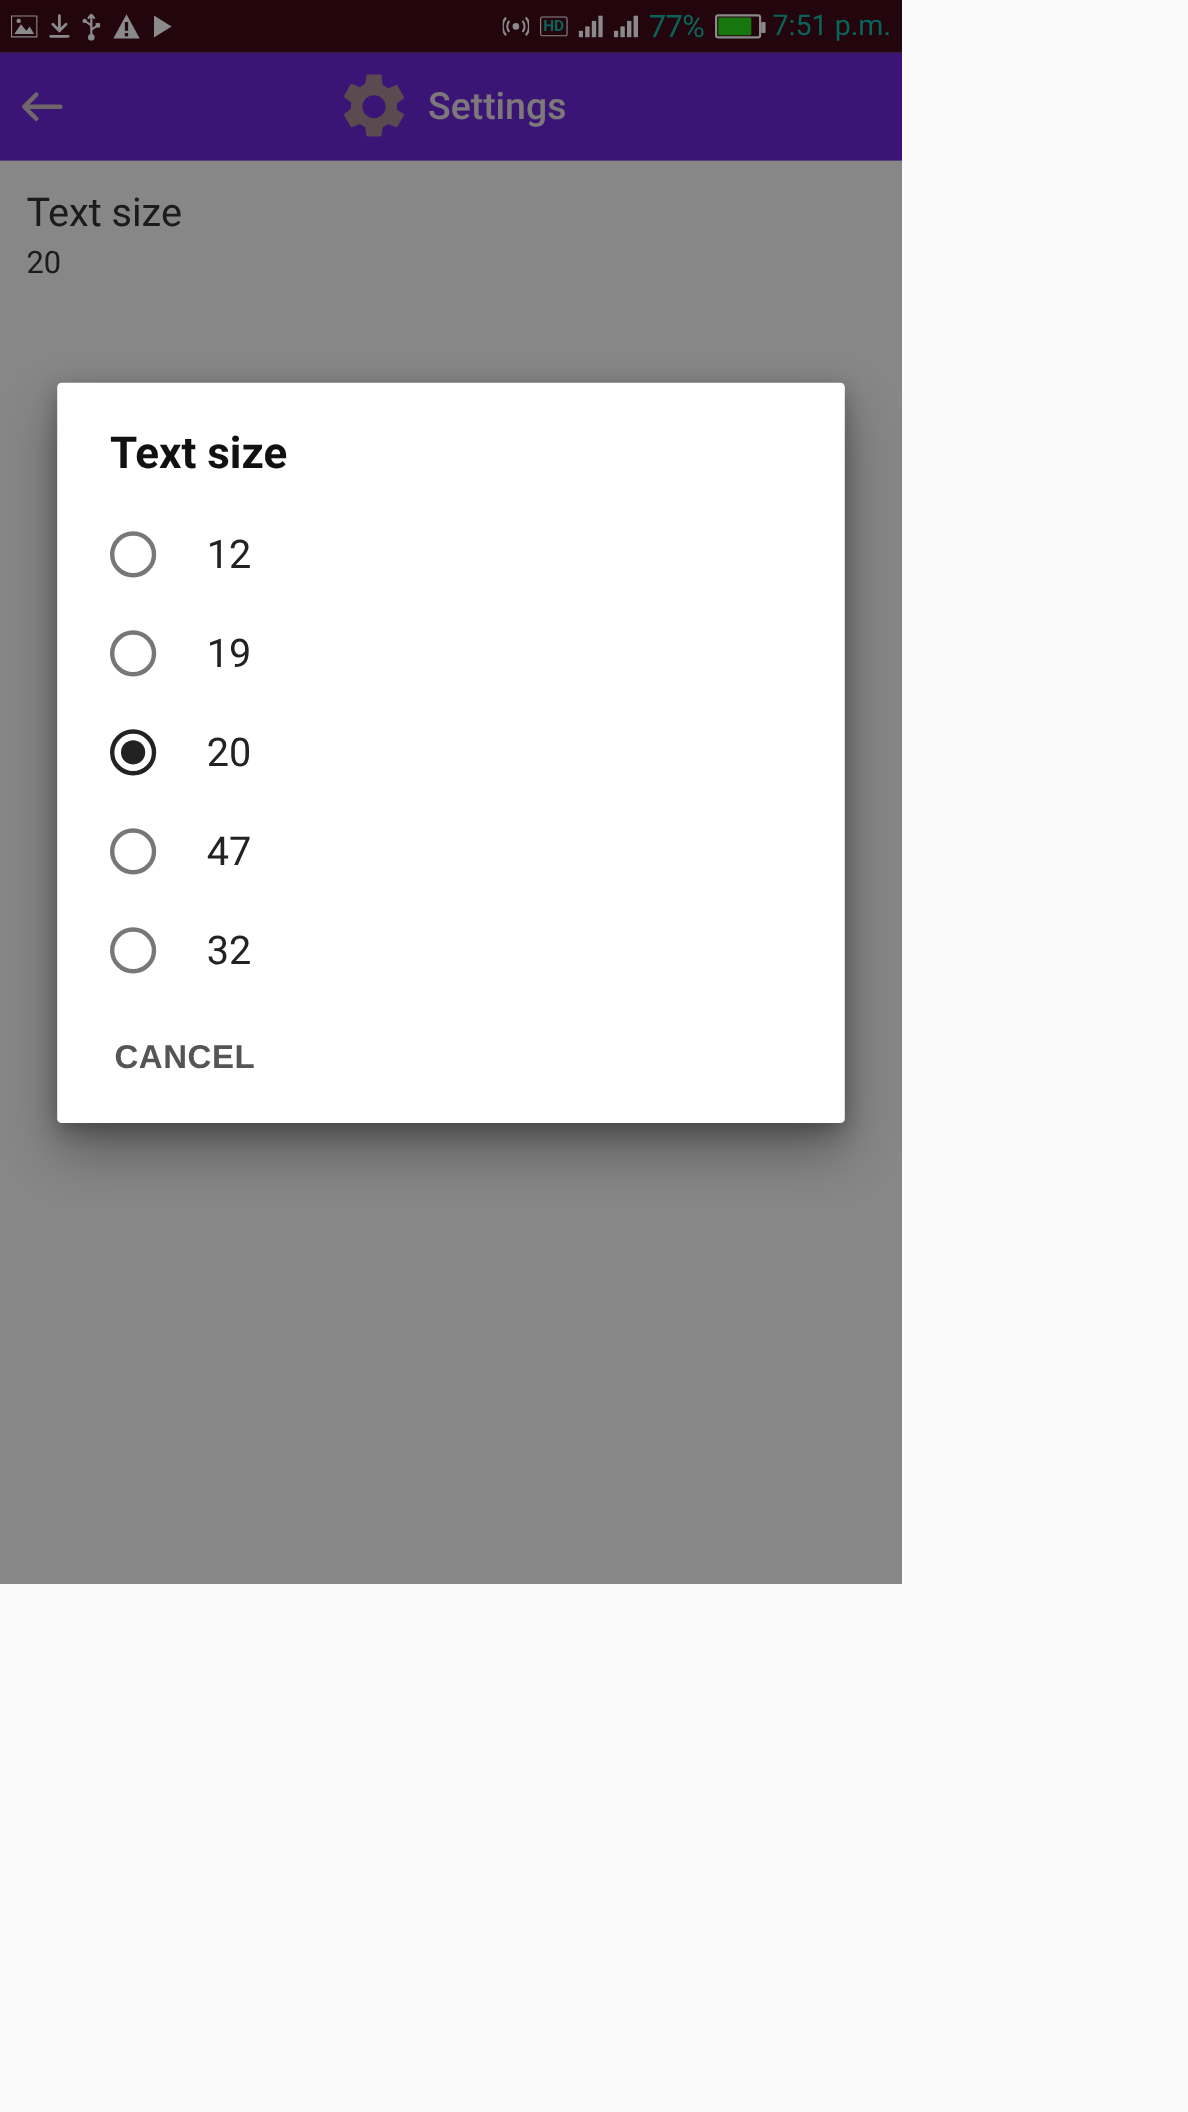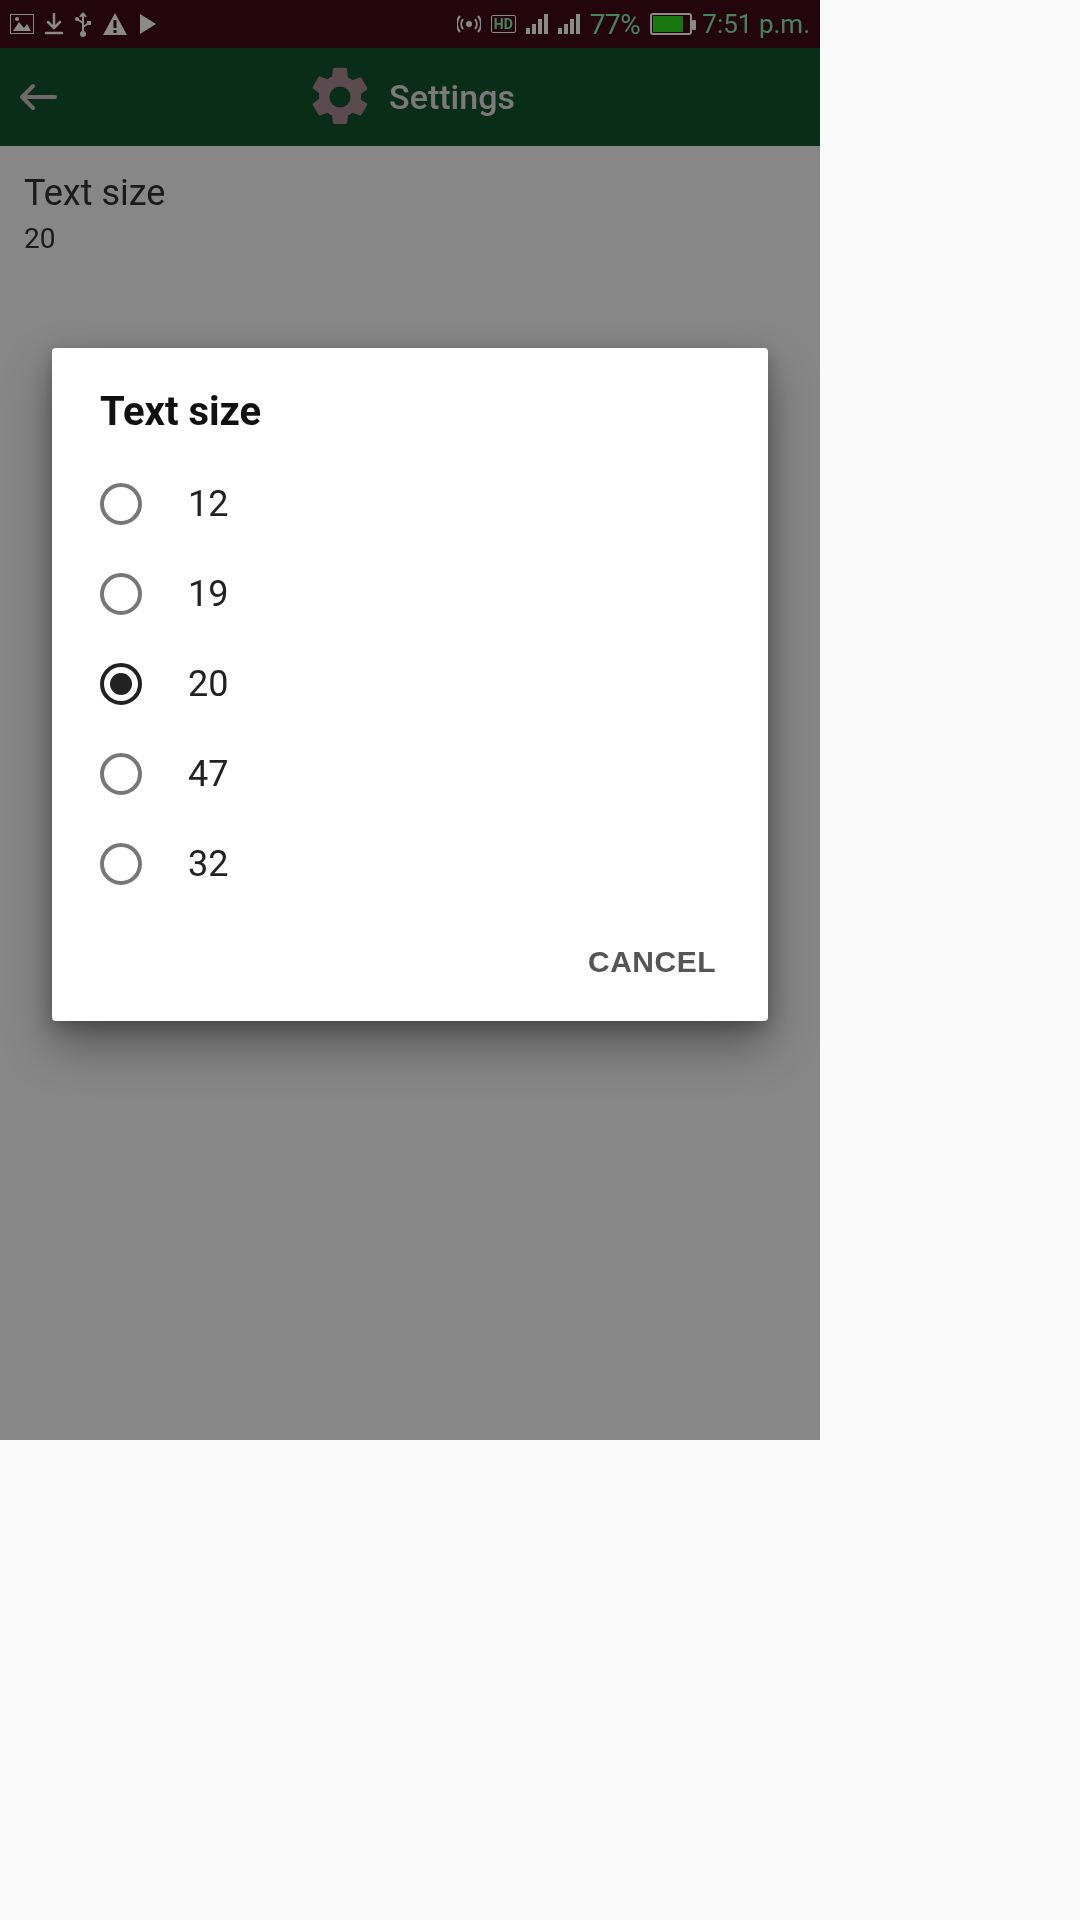--- a/index.html
+++ b/index.html
@@ -17,21 +17,21 @@
     position: absolute;
     inset: 0;
     display: flex;
     flex-direction: column;
     background: #fafafa;
   }
 
   .status-bar {
     height: 48px;
     background: #3f0a18;
-    color: #86efac;
+    color: #14b8a6;
     display: flex;
     align-items: center;
     justify-content: space-between;
     padding: 0 10px;
     font-size: 22px;
   }
   .status-left, .status-right {
     display: flex;
     align-items: center;
     gap: 10px;
@@ -57,21 +57,21 @@
   .battery-fill {
     position: absolute;
     left: 1px; top: 1px; bottom: 1px;
     width: 78%;
     background: #2cdc1b;
     border-radius: 1px;
   }
 
   .app-bar {
     height: 98px;
-    background: #14532d;
+    background: #6d28d9;
     display: flex;
     align-items: center;
     position: relative;
     color: #fff;
   }
   .back-arrow {
     position: absolute;
     left: 18px;
     top: 50%;
     transform: translateY(-50%);
@@ -158,21 +158,21 @@
     border-radius: 50%;
     transform: translate(-50%, -50%);
   }
   .option-label {
     font-size: 36px;
     color: #222;
   }
 
   .dialog-actions {
     display: flex;
-    justify-content: flex-end;
+    justify-content: flex-start;
     padding: 28px 48px 16px 48px;
   }
   .btn-cancel {
     font-size: 30px;
     font-weight: 700;
     letter-spacing: 0.5px;
     color: #555;
     background: none;
     border: none;
     cursor: pointer;

